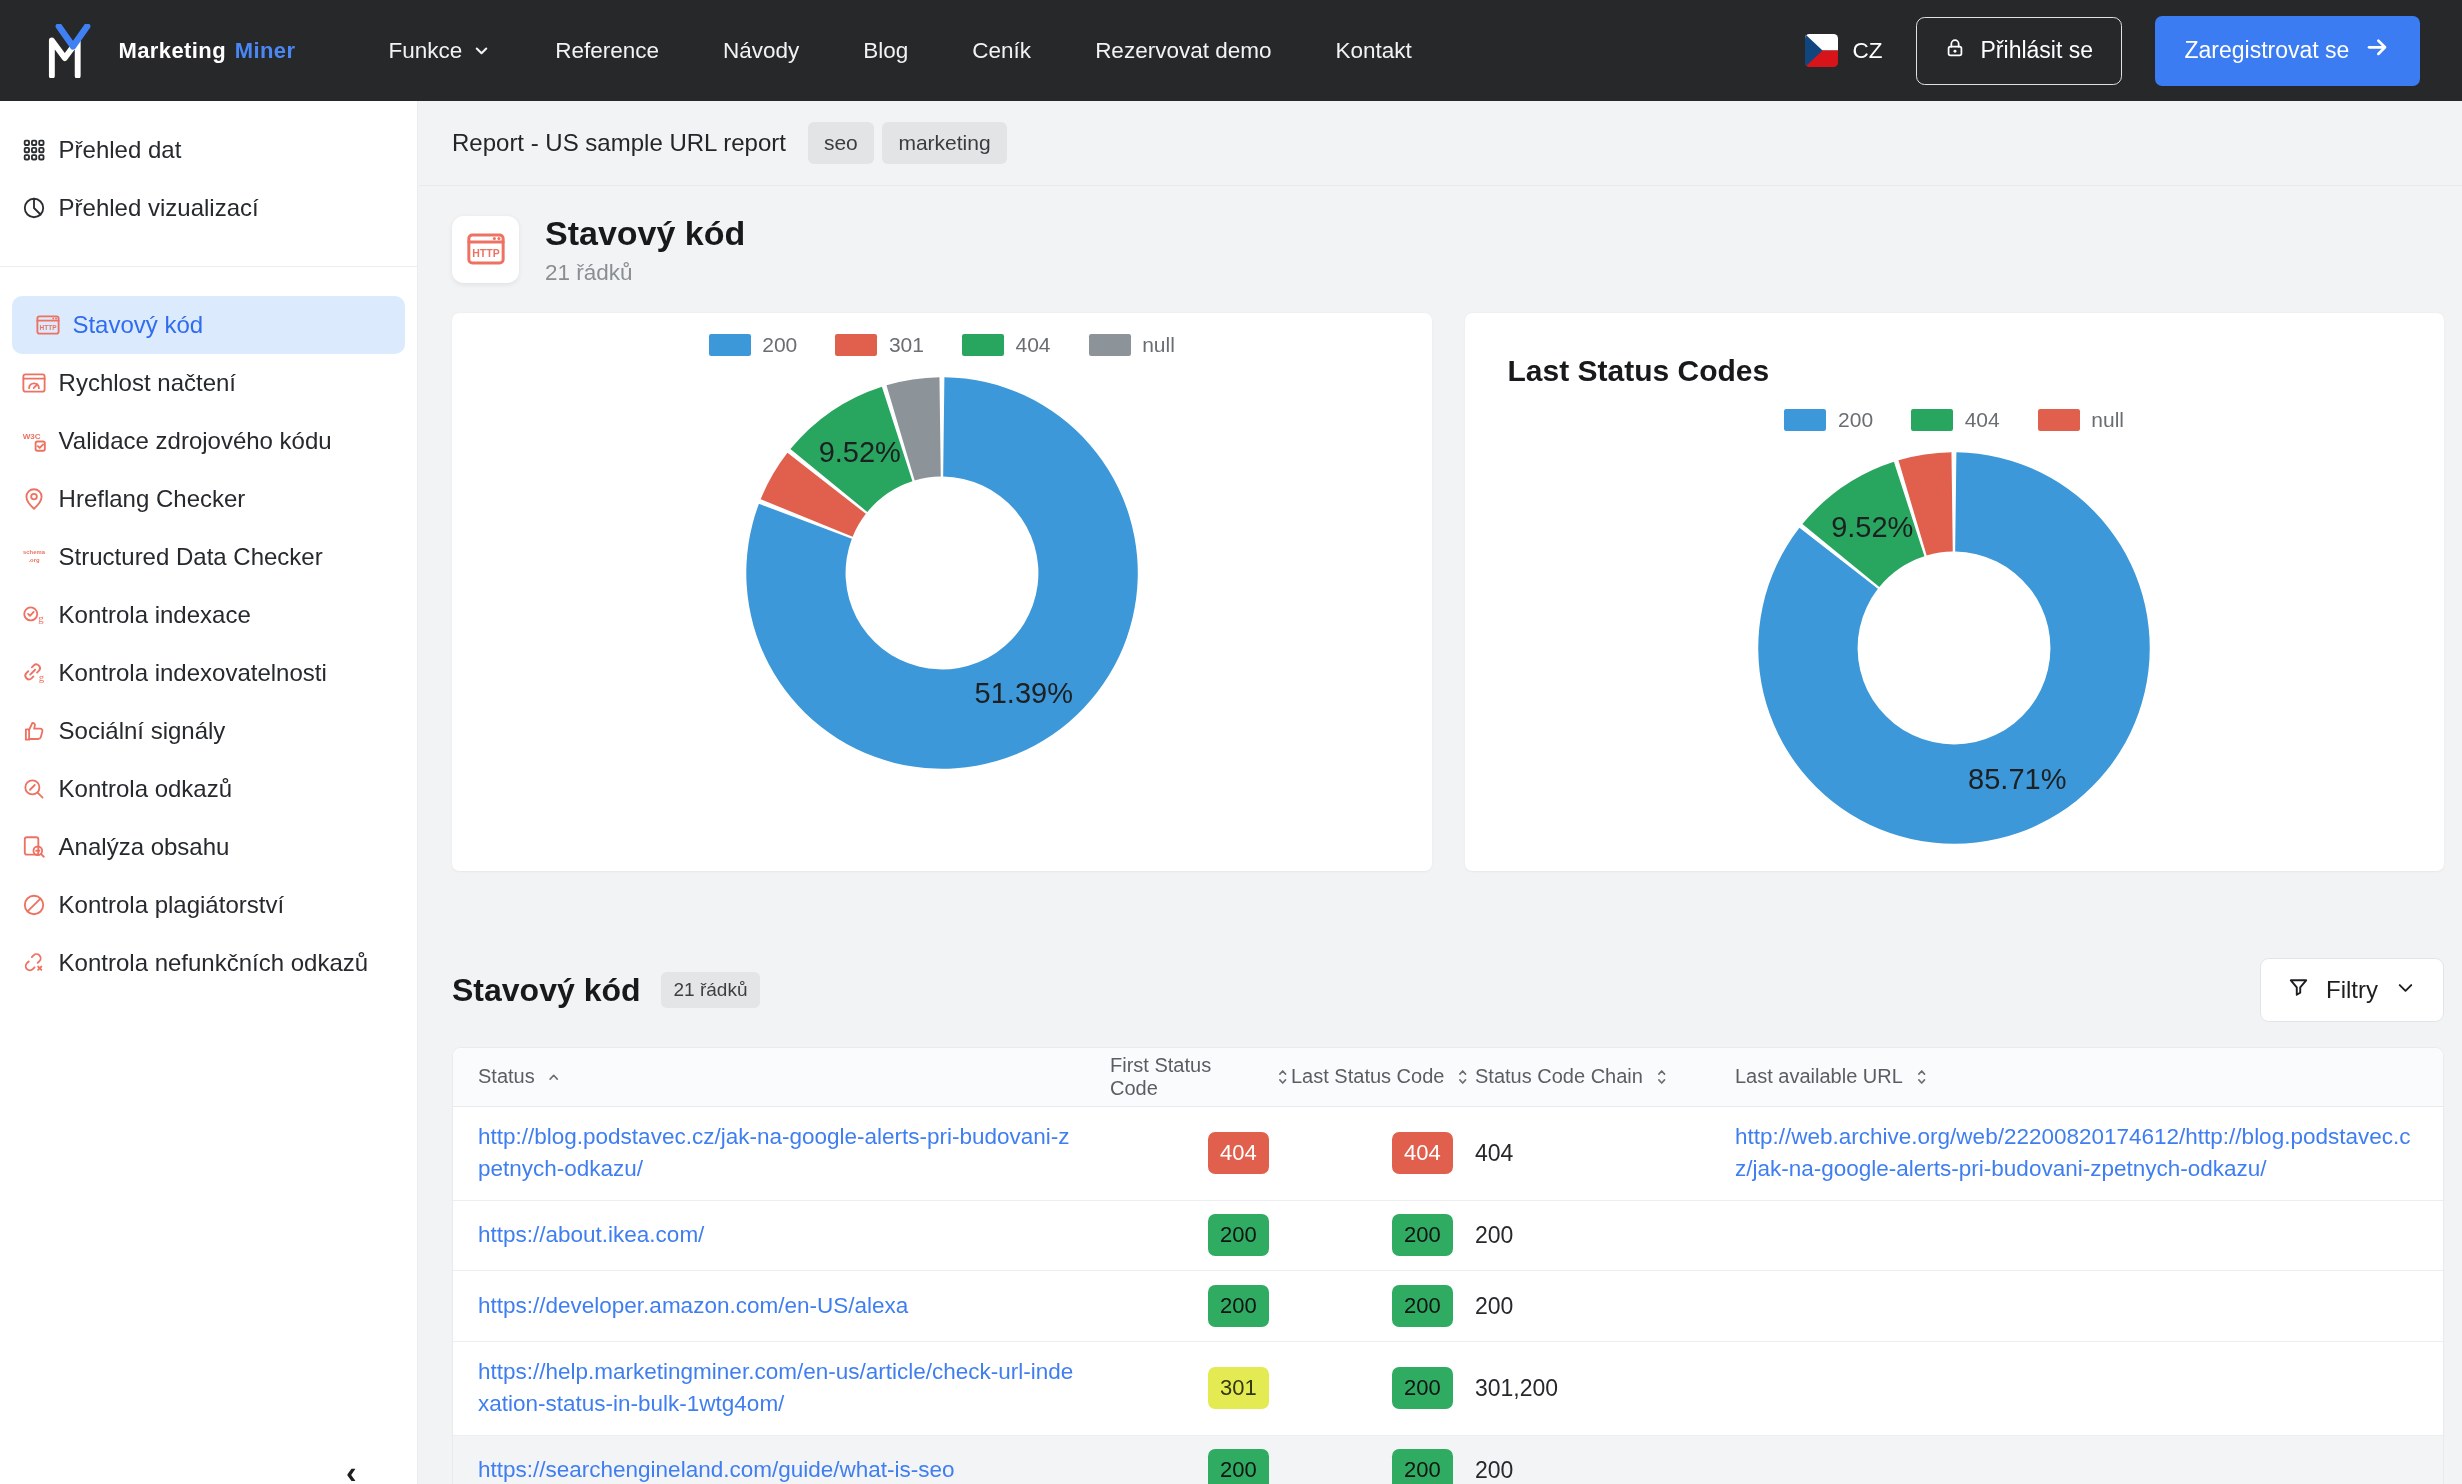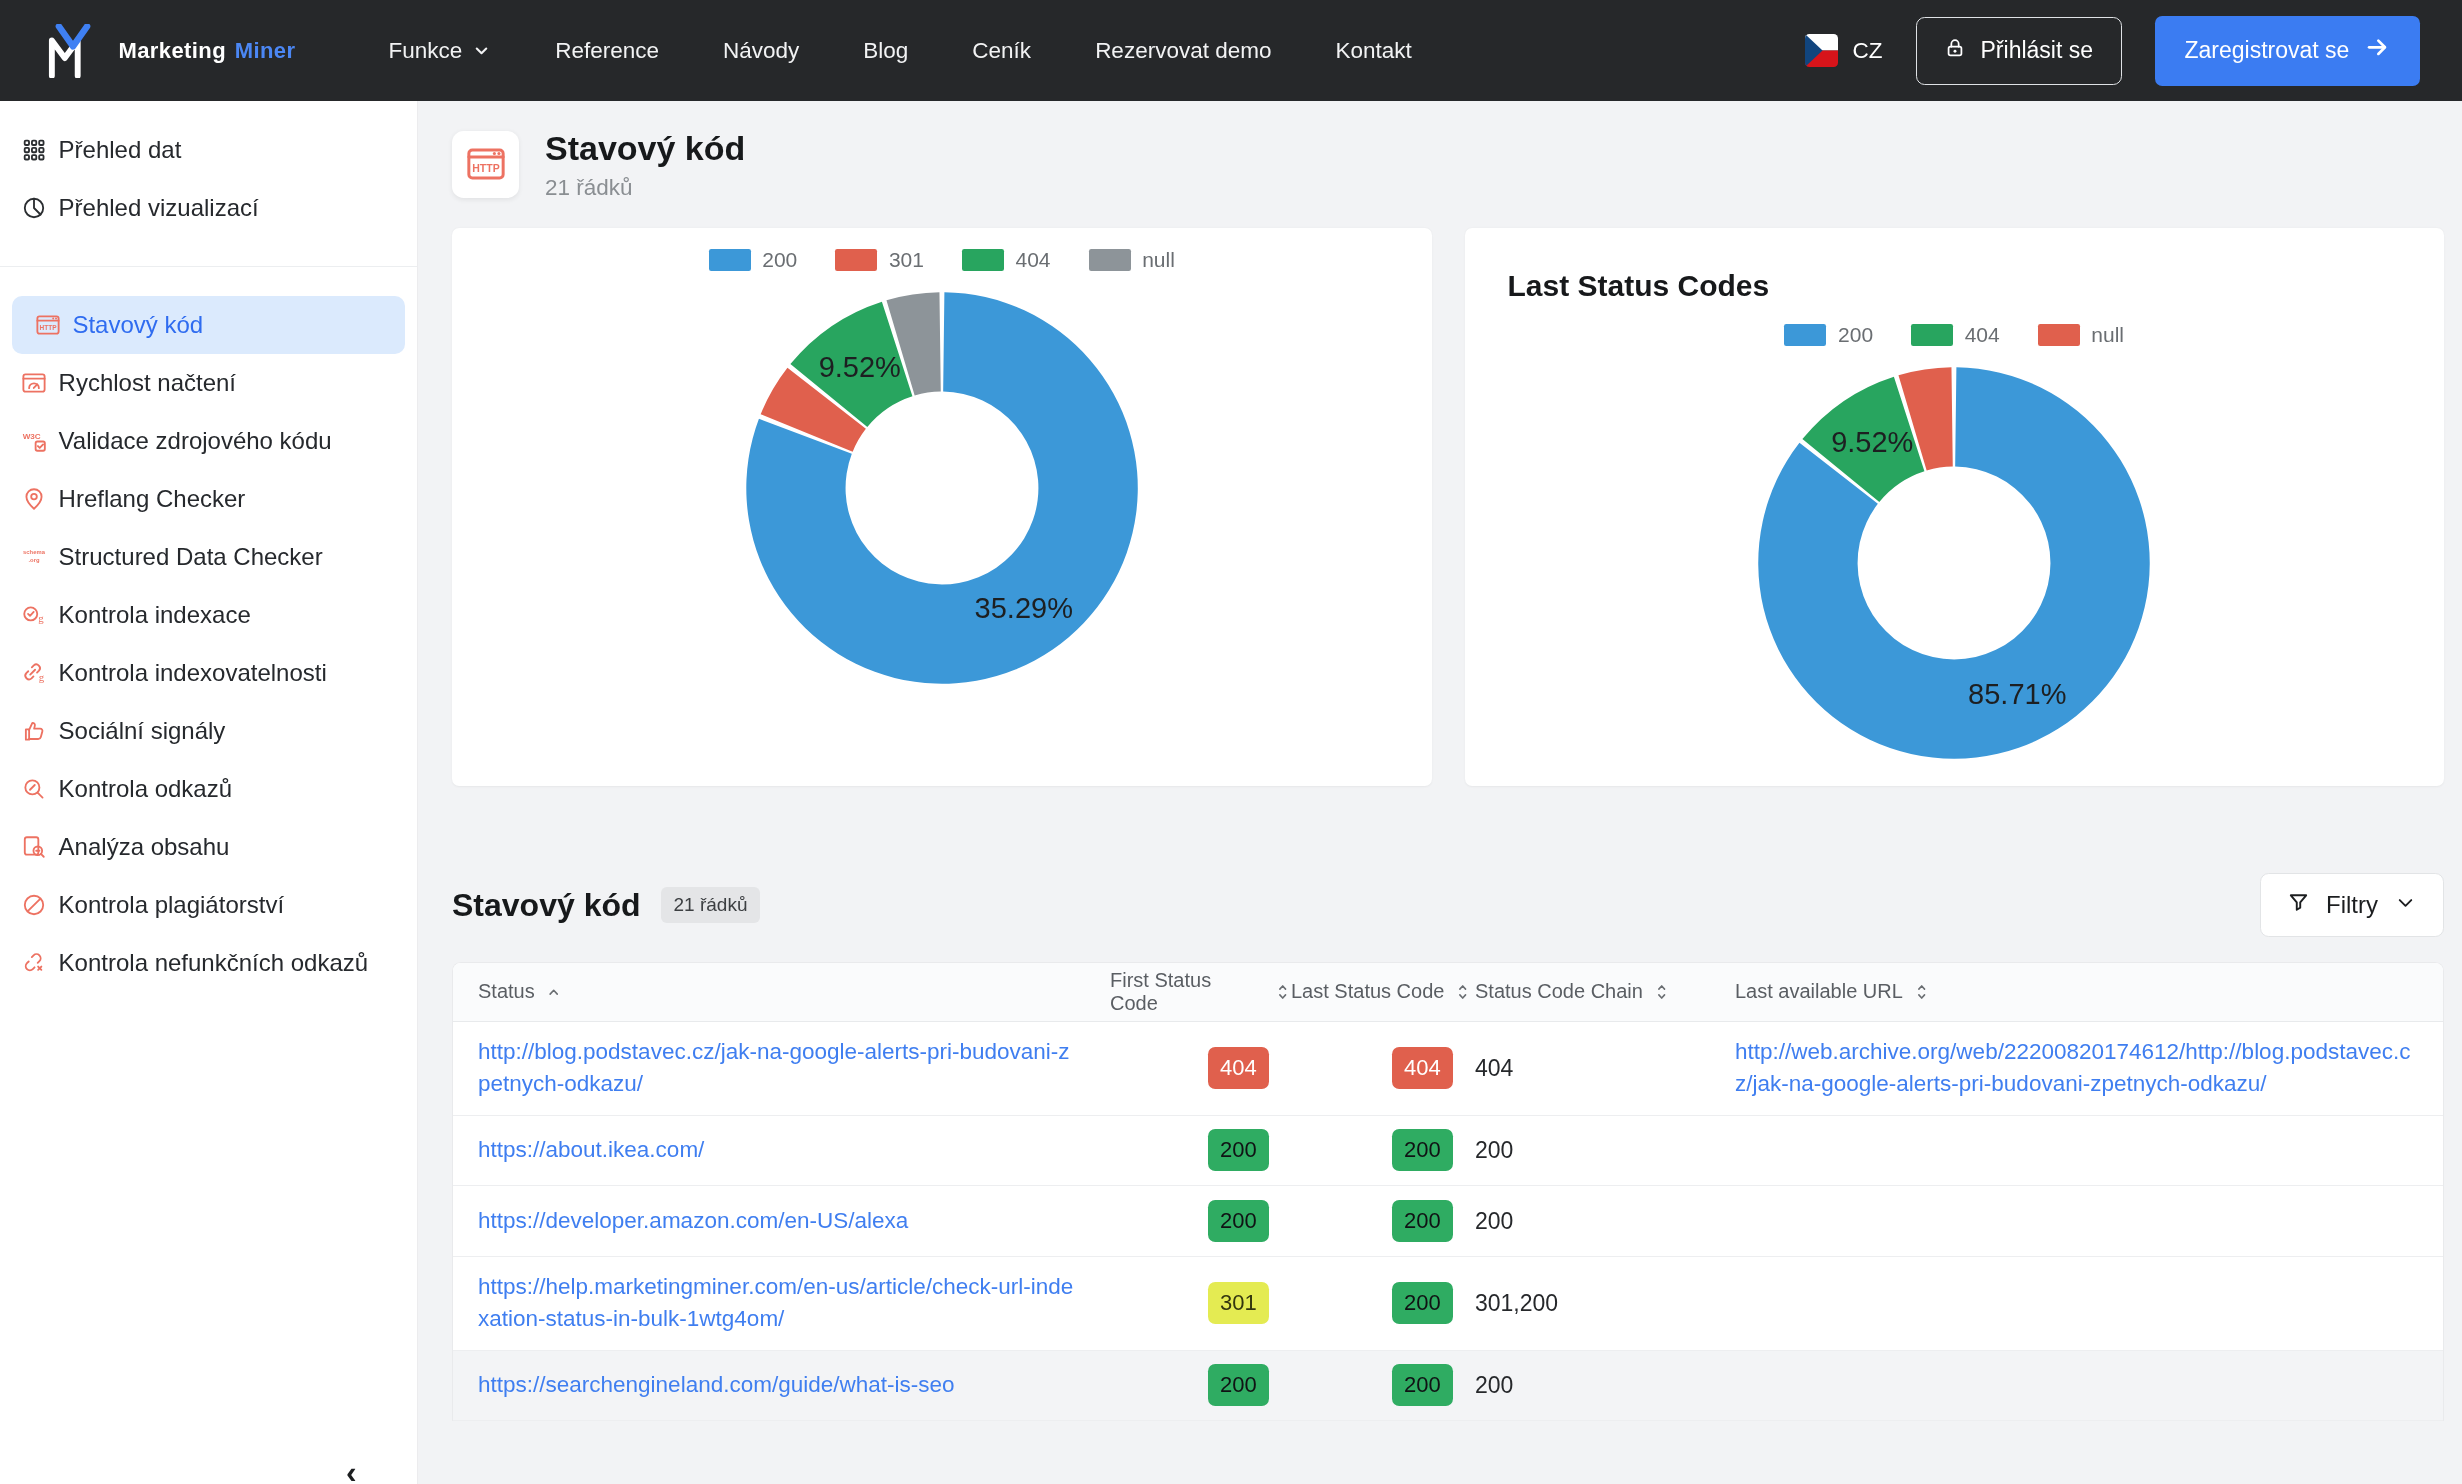--- a/index.html
+++ b/index.html
@@ -339,20 +339,27 @@
           </svg>
         </span>
         <span>Kontrola nefunkčních odkazů</span>
       </li>
     </ul>
   <div class="collapse-btn">‹</div>
 </aside>
 
 <main class="main">
 
+  <div class="crumb-row">
+    <span class="crumb-title">Report - US sample URL report</span>
+    <div class="tags" id="tags">
+        <span class="tag">seo</span>
+        <span class="tag">marketing</span>
+      </div>
+  </div>
 
   <div class="page-head">
     <div class="icon-card">
       <span><svg viewBox="0 0 24 24" fill="none" stroke="currentColor" stroke-width="1.7" stroke-linecap="round" stroke-linejoin="round">
             <rect x="2.2" y="4" width="19.6" height="16" rx="2"></rect>
             <path d="M2.2 8h19.6"></path>
             <circle cx="16.8" cy="6" r=".9" fill="currentColor" stroke="none"></circle>
             <circle cx="19.4" cy="6" r=".9" fill="currentColor" stroke="none"></circle>
             <text x="12" y="16.8" font-size="6" font-weight="bold" text-anchor="middle" fill="currentColor" stroke="none" font-family="Liberation Sans, sans-serif">HTTP</text>
           </svg></span>
@@ -383,21 +390,21 @@
             <span class="legend-label">null</span>
           </span>
         </div>
       <div class="donut-wrap">
           <svg viewBox="0 0 560 560">
             <path d="M283.3 10.0 A270 270 0 1 1 27.5 184.5 L155.6 232.9 A133 133 0 1 0 281.6 147.0 Z" fill="#3c98d8"></path>
             <path d="M29.9 178.3 A270 270 0 0 1 66.8 114.3 L175.0 198.4 A133 133 0 0 0 156.8 229.9 Z" fill="#e0604d"></path>
             <path d="M70.9 109.1 A270 270 0 0 1 197.1 23.0 L239.2 153.4 A133 133 0 0 0 177.0 195.8 Z" fill="#28a55f"></path>
             <path d="M203.4 21.1 A270 270 0 0 1 276.5 10.0 L278.3 147.0 A133 133 0 0 0 242.3 152.5 Z" fill="#8d9499"></path>
           </svg>
-          <div class="pct-label" style="left: 285px; top: 323px;">35.29%</div>
+          <div class="pct-label" style="left: 285px; top: 323px;">51.39%</div>
           <div class="pct-label" style="left: 121px; top: 82px;">9.52%</div>
         </div>
     </section>
     <section class="chart-card">
       <h3 class="card-title">Last Status Codes</h3>
       <div class="legend">
           <span class="legend-item">
             <span class="legend-sw" style="background: rgb(60, 152, 216);"></span>
             <span class="legend-label">200</span>
           </span>

